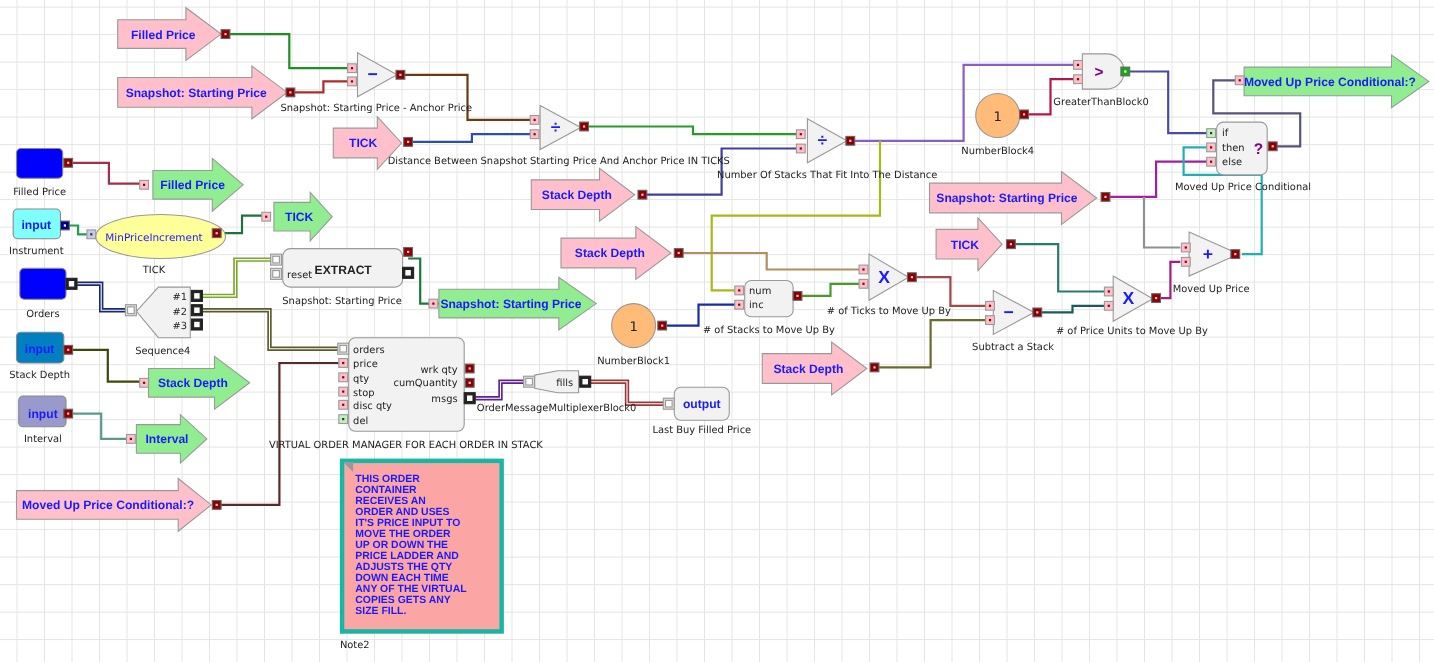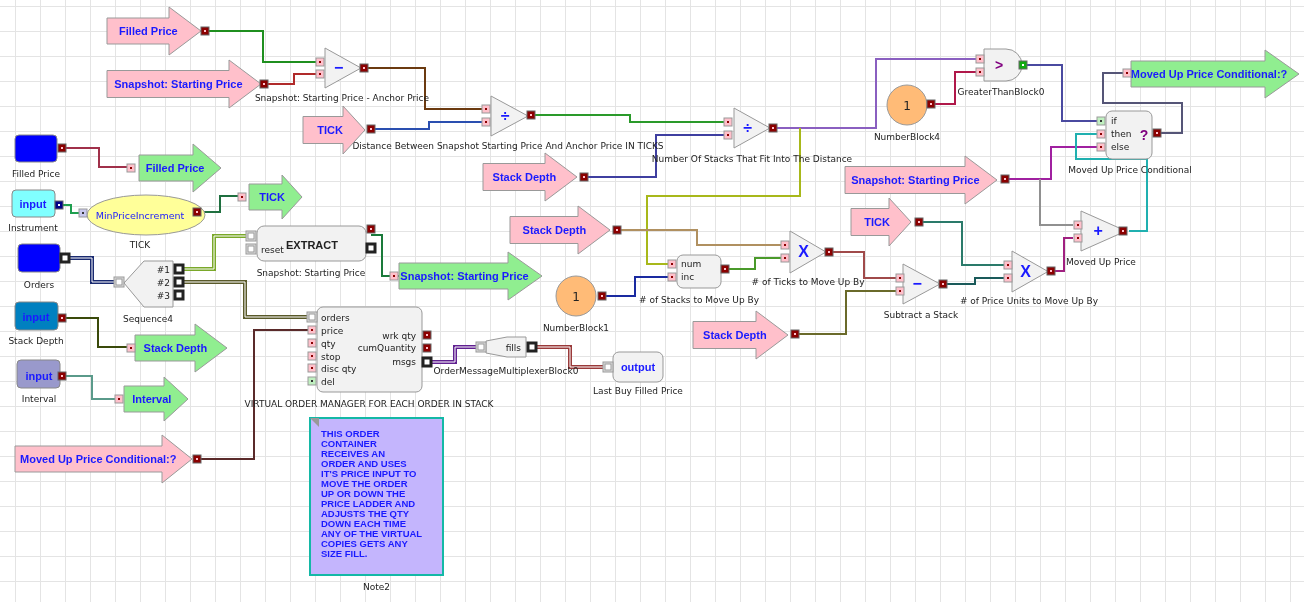--- a/index.html
+++ b/index.html
@@ -6,21 +6,21 @@
   body{width:1304px;height:602px;overflow:hidden;position:relative;font-family:"DejaVu Sans",sans-serif;}
   #canvas{position:absolute;left:0;top:0;width:1304px;height:602px;
     background-color:#fff;
     background-image:linear-gradient(to right,#e4e4e4 1px,transparent 1px),linear-gradient(to bottom,#e4e4e4 1px,transparent 1px);
     background-size:25px 25px;background-position:15px 6px;}
   svg{position:absolute;left:0;top:0;}
   .lbl{font-family:"DejaVu Sans",sans-serif;font-size:9px;fill:#222;}
   .atext{font-family:"Liberation Sans",sans-serif;font-weight:bold;font-size:11px;fill:#1a1aff;}
   .op{font-family:"Liberation Sans",sans-serif;font-weight:bold;font-size:16px;fill:#1a1aff;}
   .port{font-family:"DejaVu Sans",sans-serif;font-size:9px;fill:#222;}
-  .note{position:absolute;left:309px;top:417px;width:135px;height:159px;background:#c4b5fd;border:2px solid #14b8a6;box-sizing:border-box;}
+  .note{position:absolute;left:309px;top:417px;width:149px;height:159px;background:#fca5a5;border:4px solid #14b8a6;box-sizing:border-box;}
   .note-text{position:absolute;left:10px;top:10px;width:118px;font-family:"Liberation Sans",sans-serif;font-weight:bold;font-size:9.5px;line-height:10px;color:#1a1aff;white-space:pre-line;}
   .note-fold{position:absolute;left:-1px;top:-1px;width:0;height:0;border-right:9px solid #999;border-bottom:9px solid transparent;}
 </style>
 </head>
 <body>
 
 <div id="canvas"></div>
 
 <svg width="1304" height="602">
 
@@ -623,13 +623,13 @@
 IT'S PRICE INPUT TO
 MOVE THE ORDER
 UP OR DOWN THE
 PRICE LADDER AND
 ADJUSTS THE QTY
 DOWN EACH TIME
 ANY OF THE VIRTUAL
 COPIES GETS ANY
 SIZE FILL.</div>
 </div>
-<div style="position:absolute;left:309px;top:582px;width:135px;text-align:center;font-family:'DejaVu Sans',sans-serif;font-size:9px;color:#222">Note2</div>
+<div style="position:absolute;left:309px;top:582px;width:135px;text-align:left;font-family:'DejaVu Sans',sans-serif;font-size:9px;color:#222">Note2</div>
 
 </body></html>

